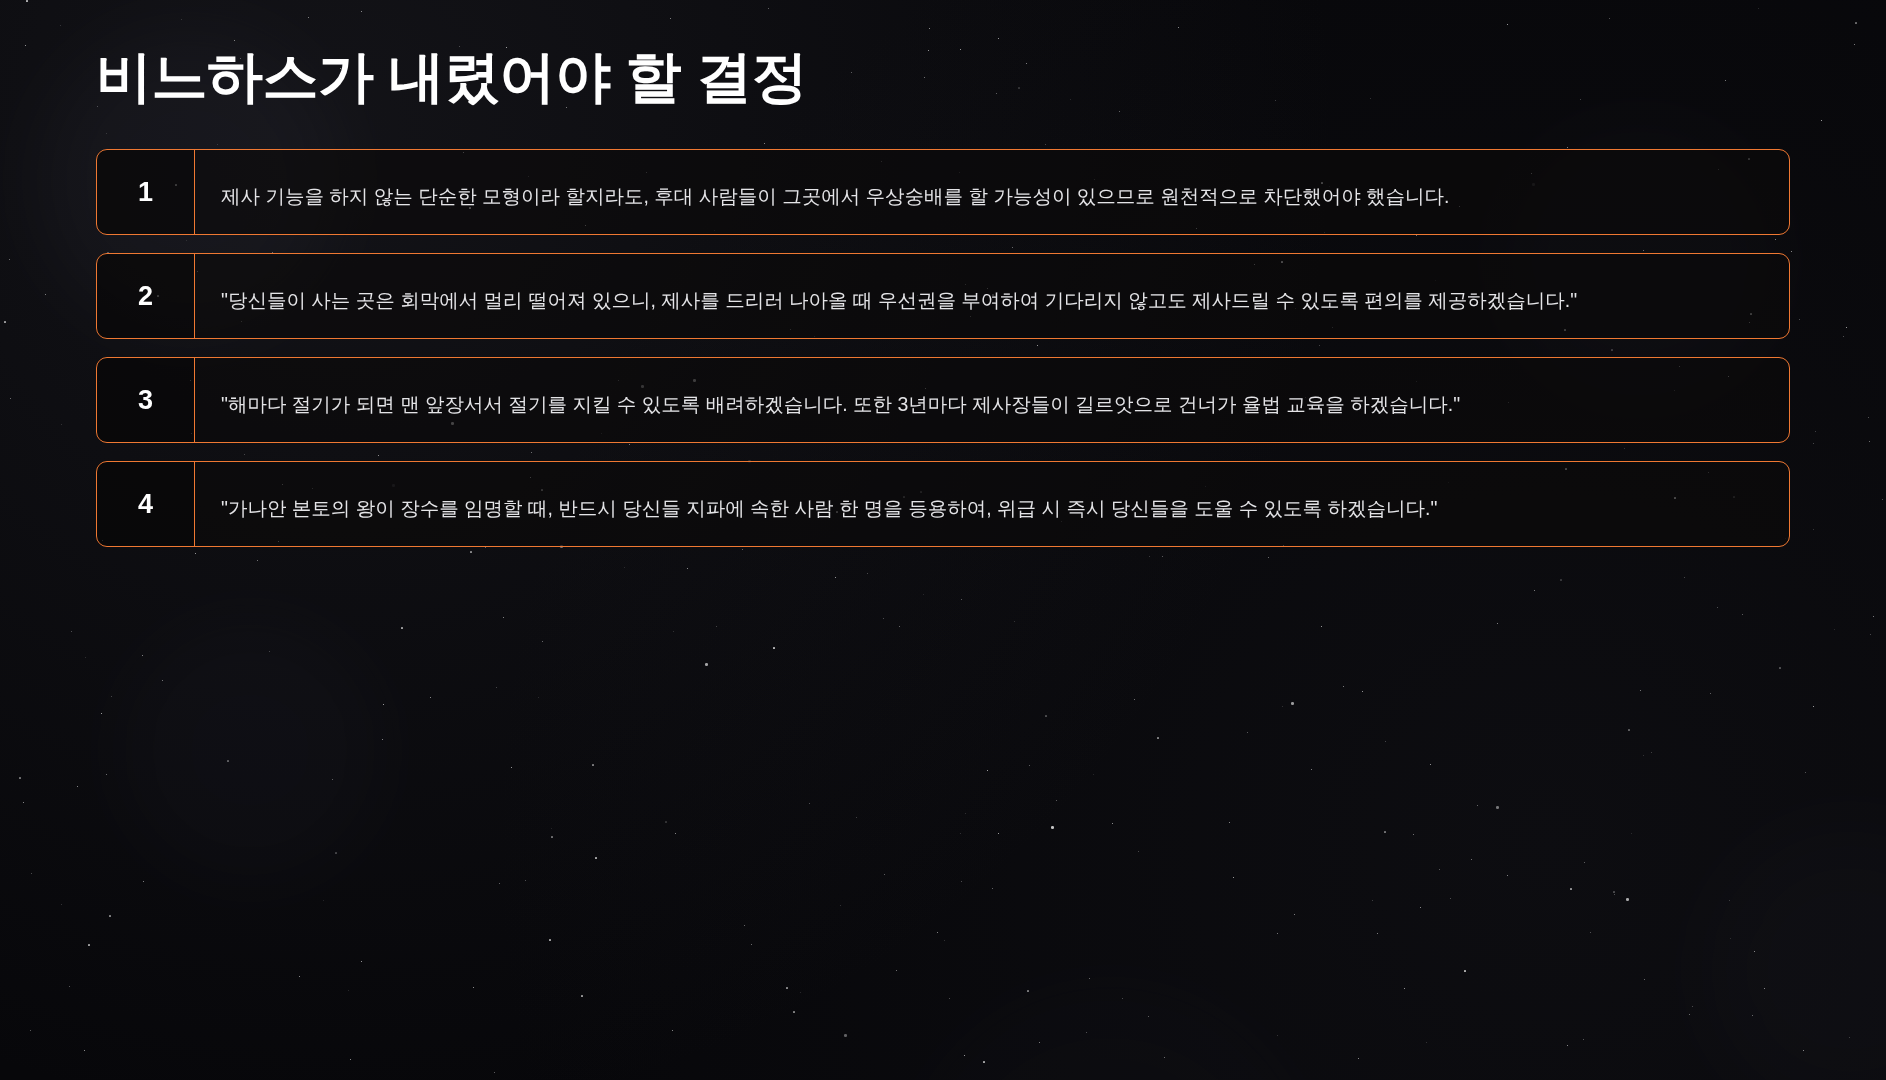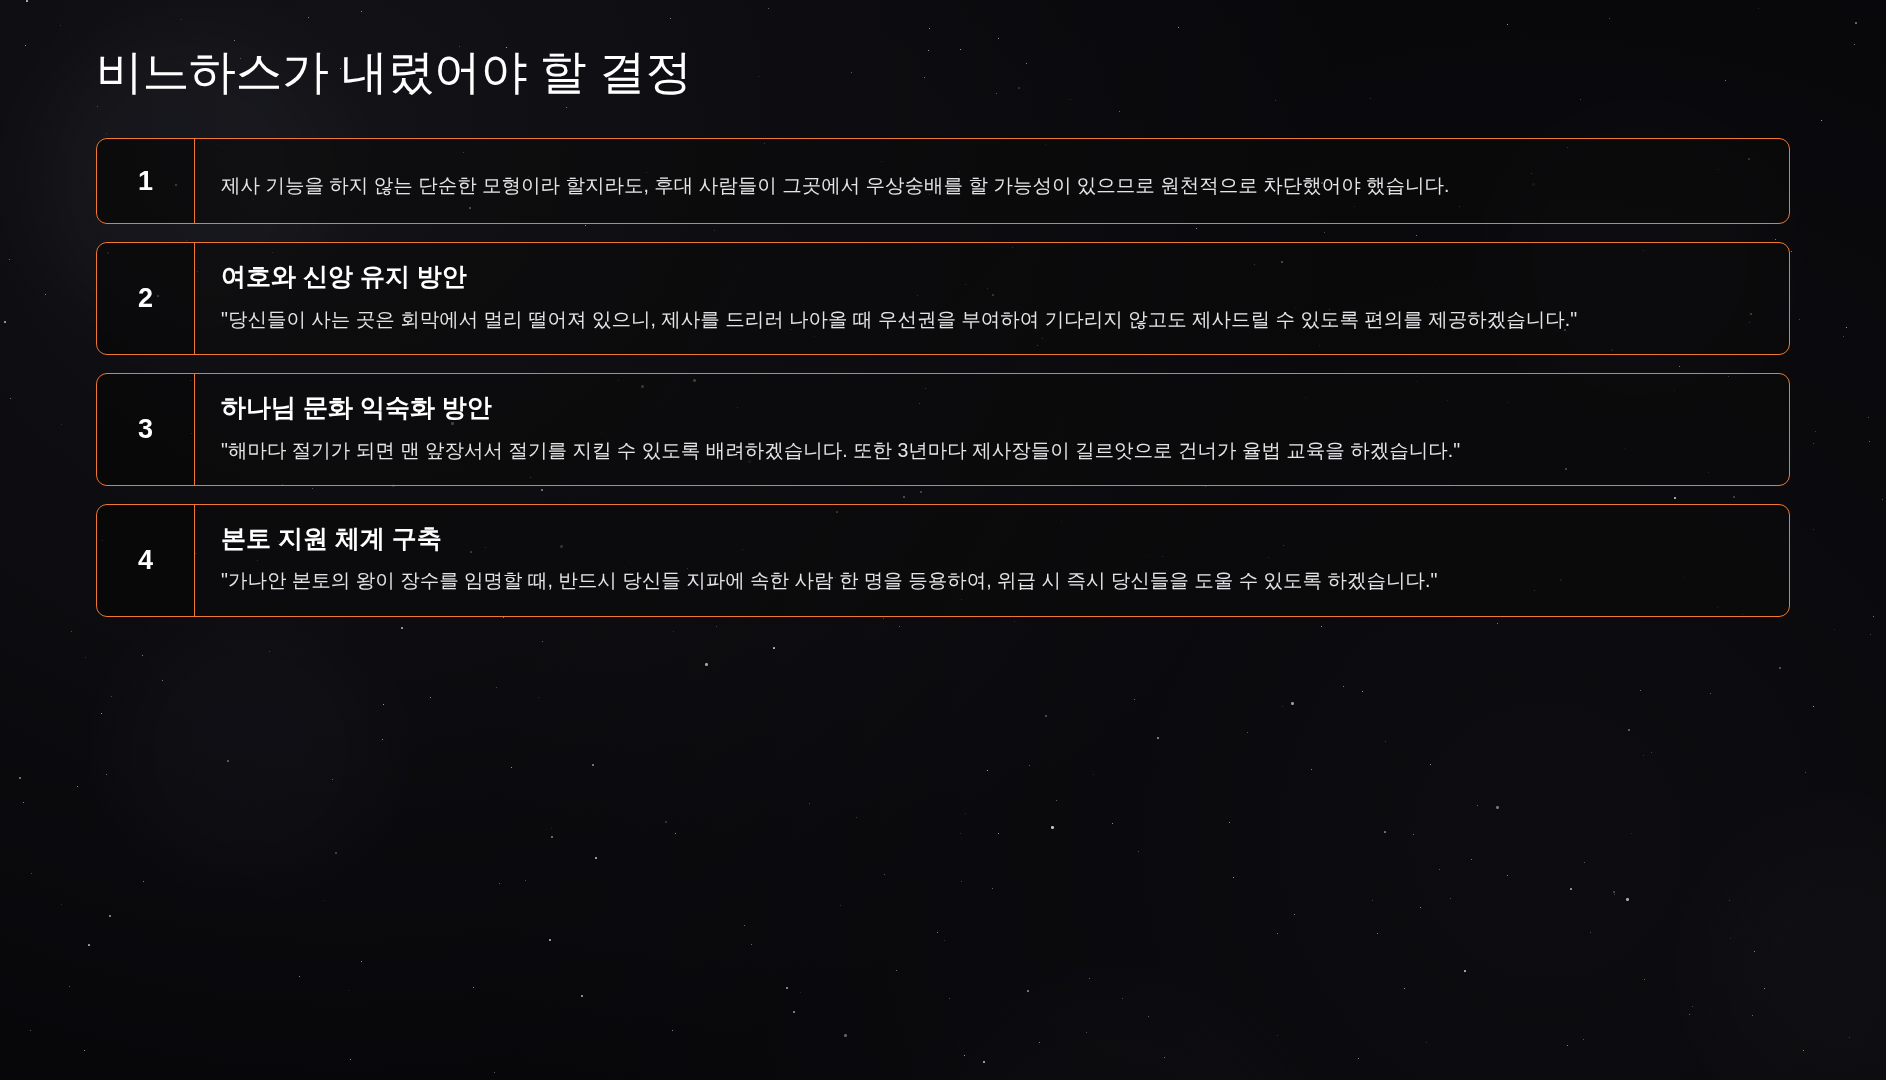--- a/index.html
+++ b/index.html
@@ -41,23 +41,23 @@
   }
 
   
   #content {
     position: absolute;
     inset: 0;
     padding: 44px 96px 0 96px;
   }
 
   #page-title {
-    font-size: 47px;
+    font-size: 56px;
     line-height: 1.18;
-    font-weight: normal;
+    font-weight: bold;
     letter-spacing: -0.5px;
     margin: 0 0 0 0;
     color: #ffffff;
   }
 
   #intro {
     margin-top: 54px;
     font-size: 20.5px;
     line-height: 1.62;
     color: #e9e9ec;
@@ -470,35 +470,32 @@
     <div class="card">
       <div class="card-num">1</div>
       <div class="card-body">
         <div class="card-desc">제사 기능을 하지 않는 단순한 모형이라 할지라도, 후대 사람들이 그곳에서 우상숭배를 할 가능성이 있으므로 원천적으로 차단했어야 했습니다.</div>
       </div>
     </div>
 
     <div class="card">
       <div class="card-num">2</div>
       <div class="card-body">
-        <div class="card-title">여호와 신앙 유지 방안</div>
         <div class="card-desc">"당신들이 사는 곳은 회막에서 멀리 떨어져 있으니, 제사를 드리러 나아올 때 우선권을 부여하여 기다리지 않고도 제사드릴 수 있도록 편의를 제공하겠습니다."</div>
       </div>
     </div>
 
     <div class="card">
       <div class="card-num">3</div>
       <div class="card-body">
-        <div class="card-title">하나님 문화 익숙화 방안</div>
         <div class="card-desc">"해마다 절기가 되면 맨 앞장서서 절기를 지킬 수 있도록 배려하겠습니다. 또한 3년마다 제사장들이 길르앗으로 건너가 율법 교육을 하겠습니다."</div>
       </div>
     </div>
 
     <div class="card">
       <div class="card-num">4</div>
       <div class="card-body">
-        <div class="card-title">본토 지원 체계 구축</div>
         <div class="card-desc">"가나안 본토의 왕이 장수를 임명할 때, 반드시 당신들 지파에 속한 사람 한 명을 등용하여, 위급 시 즉시 당신들을 도울 수 있도록 하겠습니다."</div>
       </div>
     </div>
 
   </div>
 </div>
 
 </body></html>

